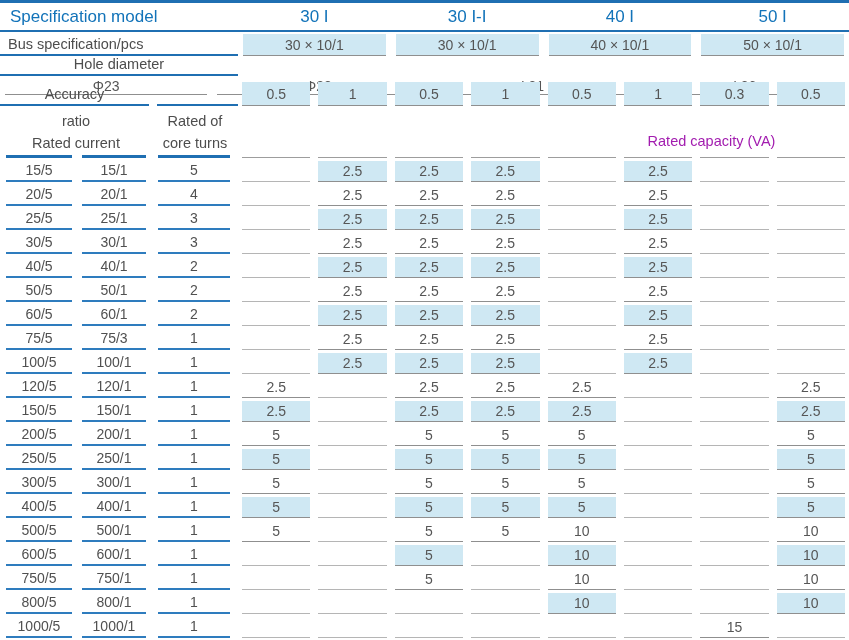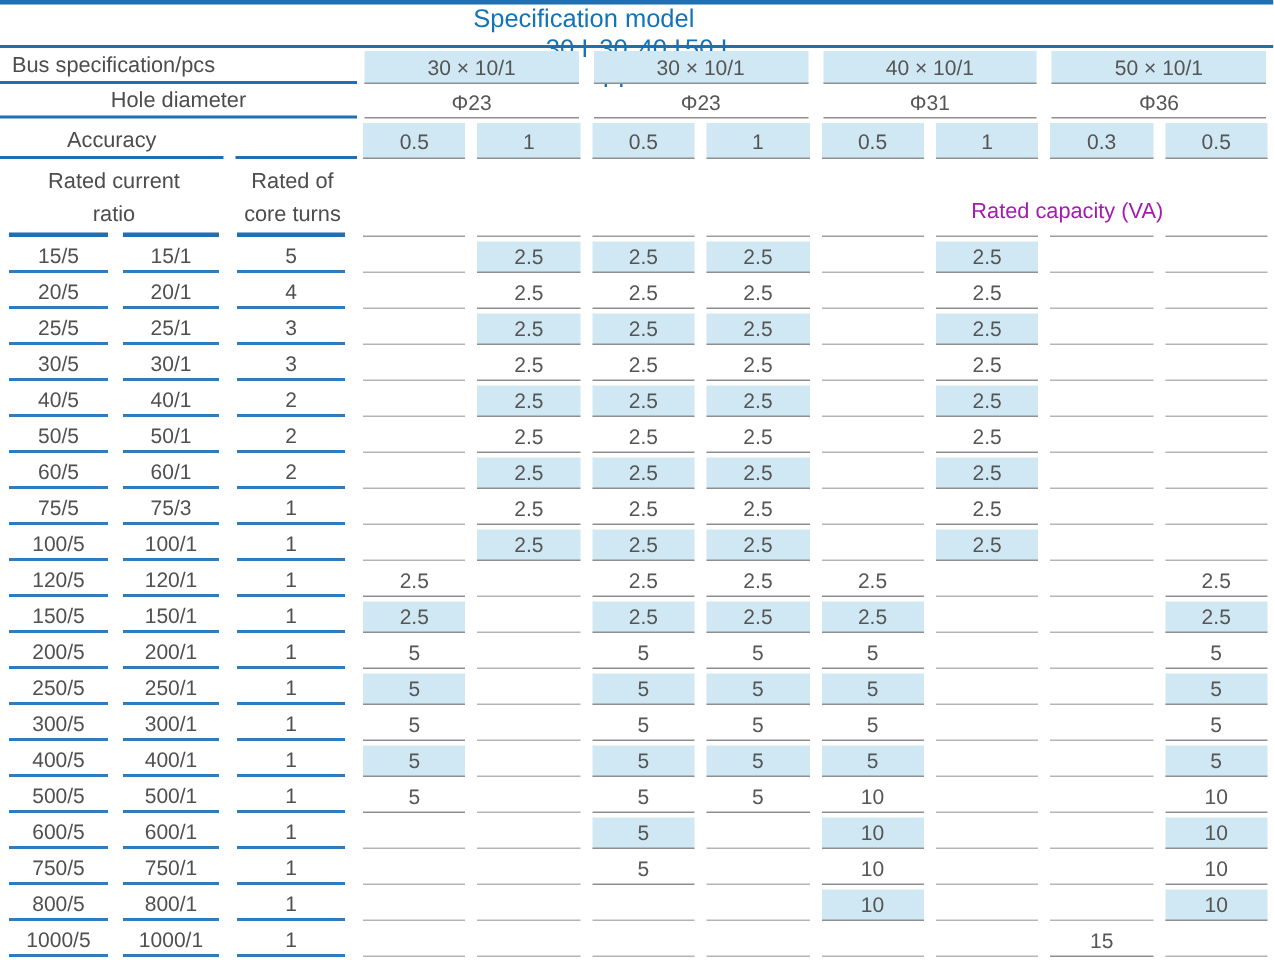--- a/index.html
+++ b/index.html
@@ -21,34 +21,33 @@
   .row{display:flex;width:100%;}
   .lzone{width:238px;display:flex;flex-shrink:0;}
   .dzone{flex:1;display:flex;min-width:0;}
 
   
   .model-row{
     height:32px;
     border-top:3px solid var(--line_blue);
     border-bottom:2px solid var(--line_blue);
     align-items:center;
-    flex-direction:column;
   }
   .model-row .title{
     width:238px;flex-shrink:0;padding-left:10px;
     color:var(--accent_blue);font-size:17px;
   }
   .model-cell{
     flex:1;text-align:center;color:var(--accent_blue);font-size:17px;
   }
 
   
   .spec-row{align-items:stretch;}
   .bus-row{height:24px;}
-  .hole-row{height:23px;}
+  .hole-row{height:23px;flex-direction:column;}
   .acc-row{height:27px;}
   .spec-label{
     flex:1;display:flex;align-items:flex-end;
     border-bottom:2px solid var(--line_blue);
     font-size:14.5px;padding-bottom:2px;
   }
   .spec-label.left{justify-content:flex-start;padding-left:8px;}
   .spec-label.center{justify-content:center;}
   .acc-label-a{
     width:149px;display:flex;align-items:flex-end;justify-content:center;
@@ -163,22 +162,22 @@
       <div class="acc-cell">0.5</div>
       <div class="acc-cell">1</div>
       <div class="acc-cell">0.3</div>
       <div class="acc-cell">0.5</div>
     </div>
   </div>
 
   <div class="row band">
     <div class="band-left">
       <div class="bl-text bl-ratio">
+        <span>ratio</span>
         <span>Rated current</span>
-        <span>ratio</span>
       </div>
       <div class="bl-text bl-turns">
         <span>Rated of</span>
         <span>core turns</span>
       </div>
       <div class="bl-lines">
           <i class="s1"></i>
           <i class="s2"></i>
           <i class="s3"></i>
         </div>

